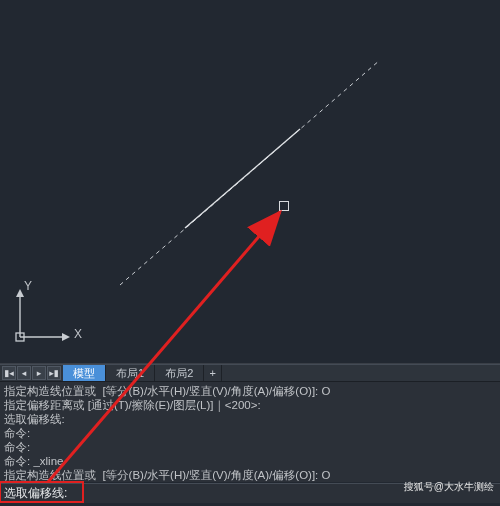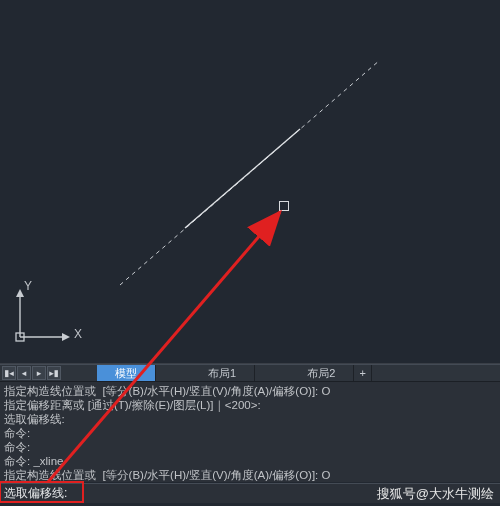--- a/index.html
+++ b/index.html
@@ -51,24 +51,23 @@
     display: flex; align-items: center; justify-content: center;
     background: #3a414a;
     border: 1px solid #505863;
     color: #d0d4da;
     cursor: pointer;
     font-size: 9px;
     line-height: 1;
   }
   .tab {
     display: flex; align-items: center;
-    padding: 0 18px;
+    padding: 0 10px;
     border-right: 1px solid #1d2127;
     cursor: pointer;
-    margin-left: 34px;
   }
   .tab.active {
     background: #4a90d9;
     color: #fff;
   }
   .tab-add {
     width: 18px;
     display: flex; align-items: center; justify-content: center;
     color: #c6cbd1;
     cursor: pointer;
@@ -132,22 +131,22 @@
   .pickbox {
     position: absolute;
     width: 10px; height: 10px;
     border: 1px solid #d8dadd;
     pointer-events: none;
   }
 
   
   .watermark {
     position: absolute;
-    right: 6px; bottom: 3px;
-    font-size: 13px;
+    right: 6px; bottom: 12px;
+    font-size: 10px;
     color: #e8e8e8;
   }
 </style>
 </head>
 <body>
 
 <div class="canvas">
 
   <svg width="500" height="364" style="position:absolute;top:0;left:0;pointer-events:none">
 

